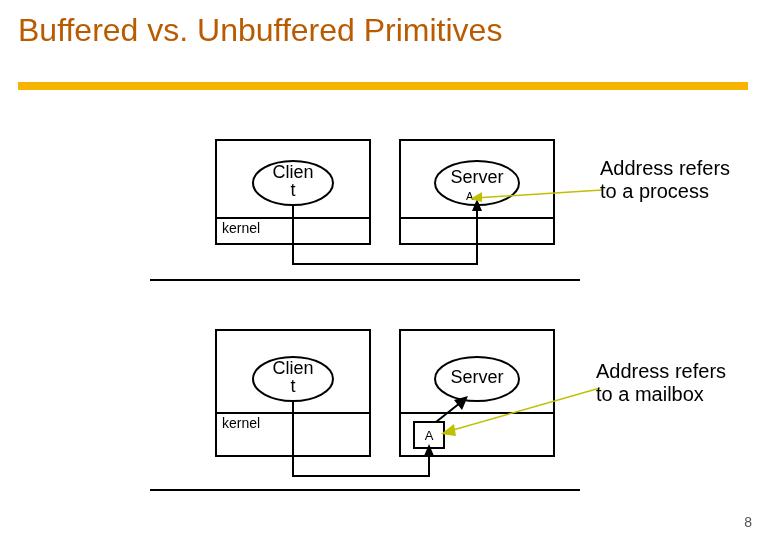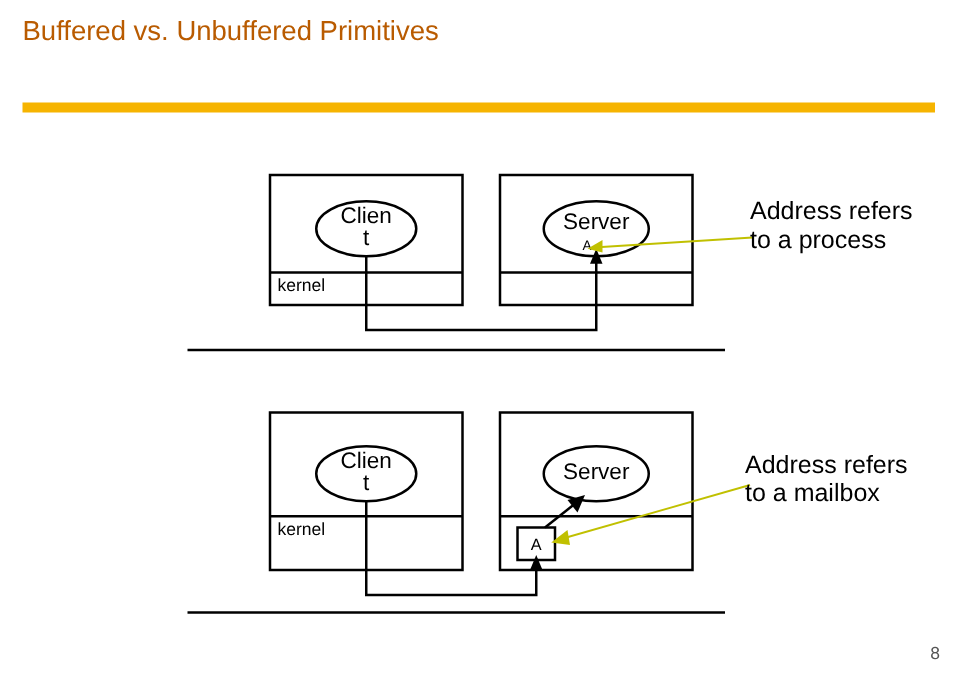--- a/index.html
+++ b/index.html
@@ -1,17 +1,17 @@
 <!DOCTYPE html>
 <html><head>
 <meta charset="utf-8">
 <style>
   html,body{margin:0;padding:0;}
   body{width:780px;height:540px;background:#fff;font-family:Arial,Helvetica,sans-serif;position:relative;}
-  .title{position:absolute;left:18px;top:12px;font-size:22px;color:#b95b00;}
+  .title{position:absolute;left:18px;top:12px;font-size:32px;color:#b95b00;}
   .rule{position:absolute;left:18px;top:82px;width:730px;height:8px;background:#f6b400;}
   svg.stage{position:absolute;left:0;top:0;}
   .pagenum{position:absolute;right:28px;bottom:10px;font-size:14px;color:#555;}
   text{font-family:Arial,Helvetica,sans-serif;}
 </style>
 </head>
 <body>
 
 <div class="title">Buffered vs. Unbuffered Primitives</div>
 <div class="rule"></div>

